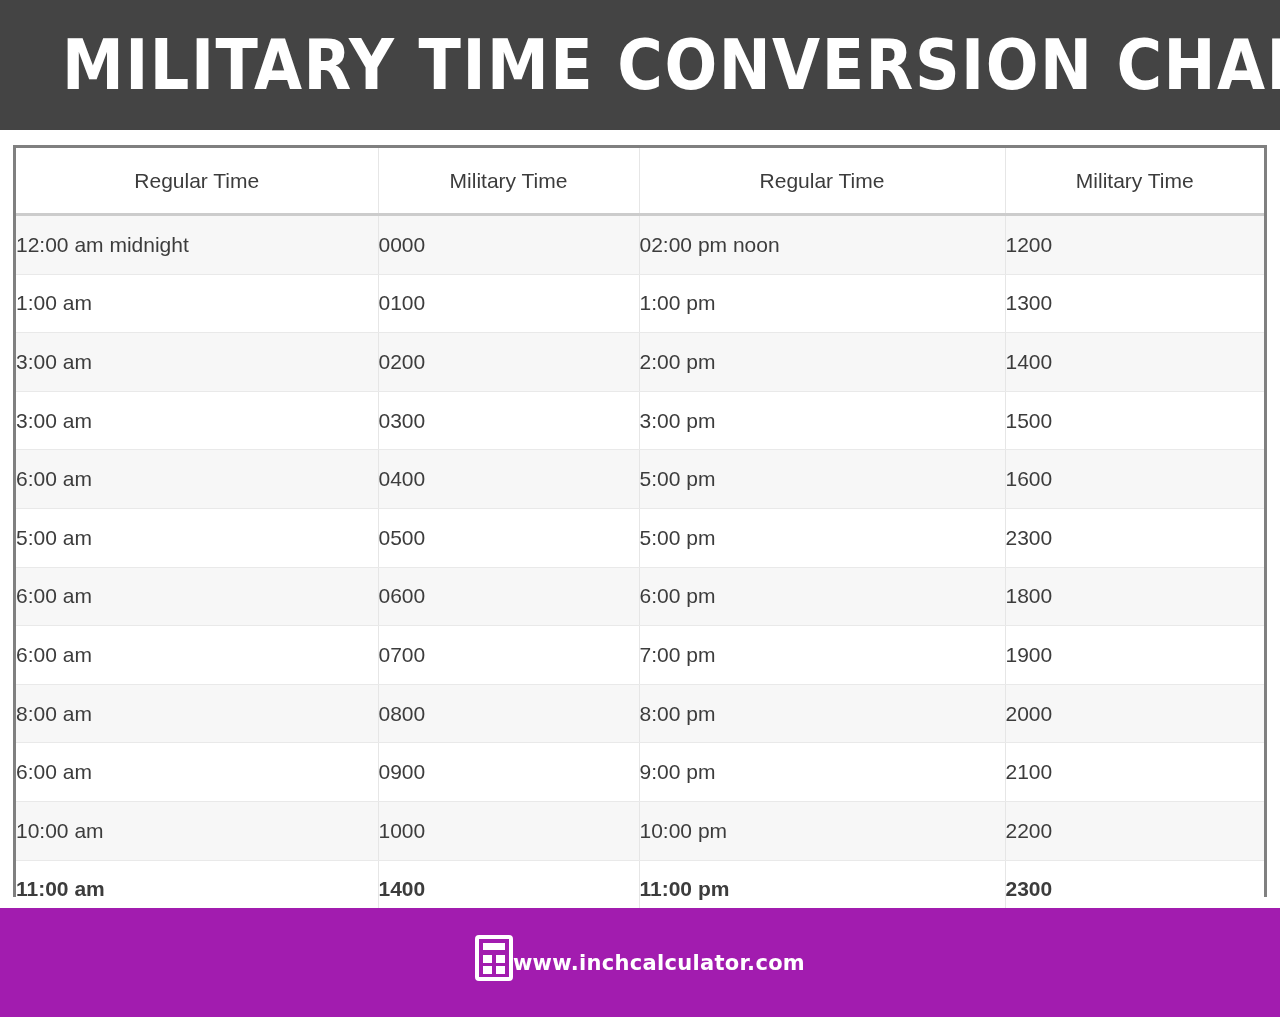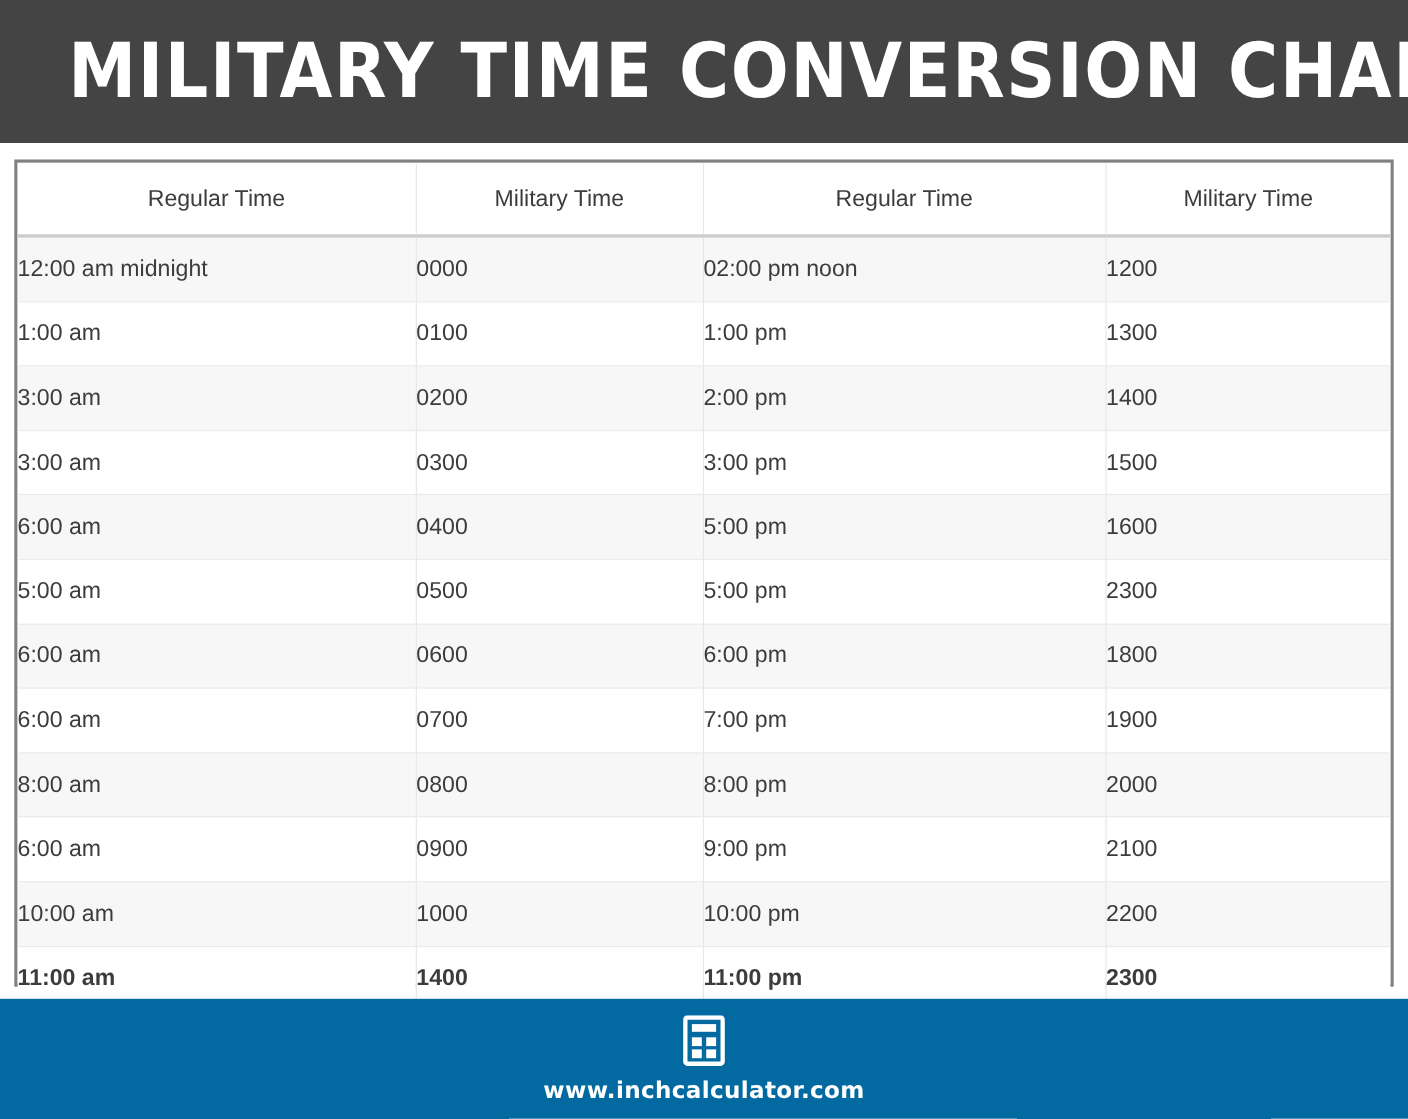--- a/index.html
+++ b/index.html
@@ -91,23 +91,22 @@
   table.chart tbody tr.odd td { background: #f7f7f7; }
   table.chart tbody tr.even td { background: #ffffff; }
 
   
   .footer {
     position: absolute;
     left: 0;
     top: 908px;
     width: 1280px;
     height: 109px;
-    background: #0369a1;
+    background: #a21caf;
     display: flex;
-    flex-direction: column;
     align-items: center;
     justify-content: center;
   }
   .footer-logo {
     width: 38px;
     height: 46px;
     margin-bottom: 10px;
     display: block;
   }
   .footer-url {

